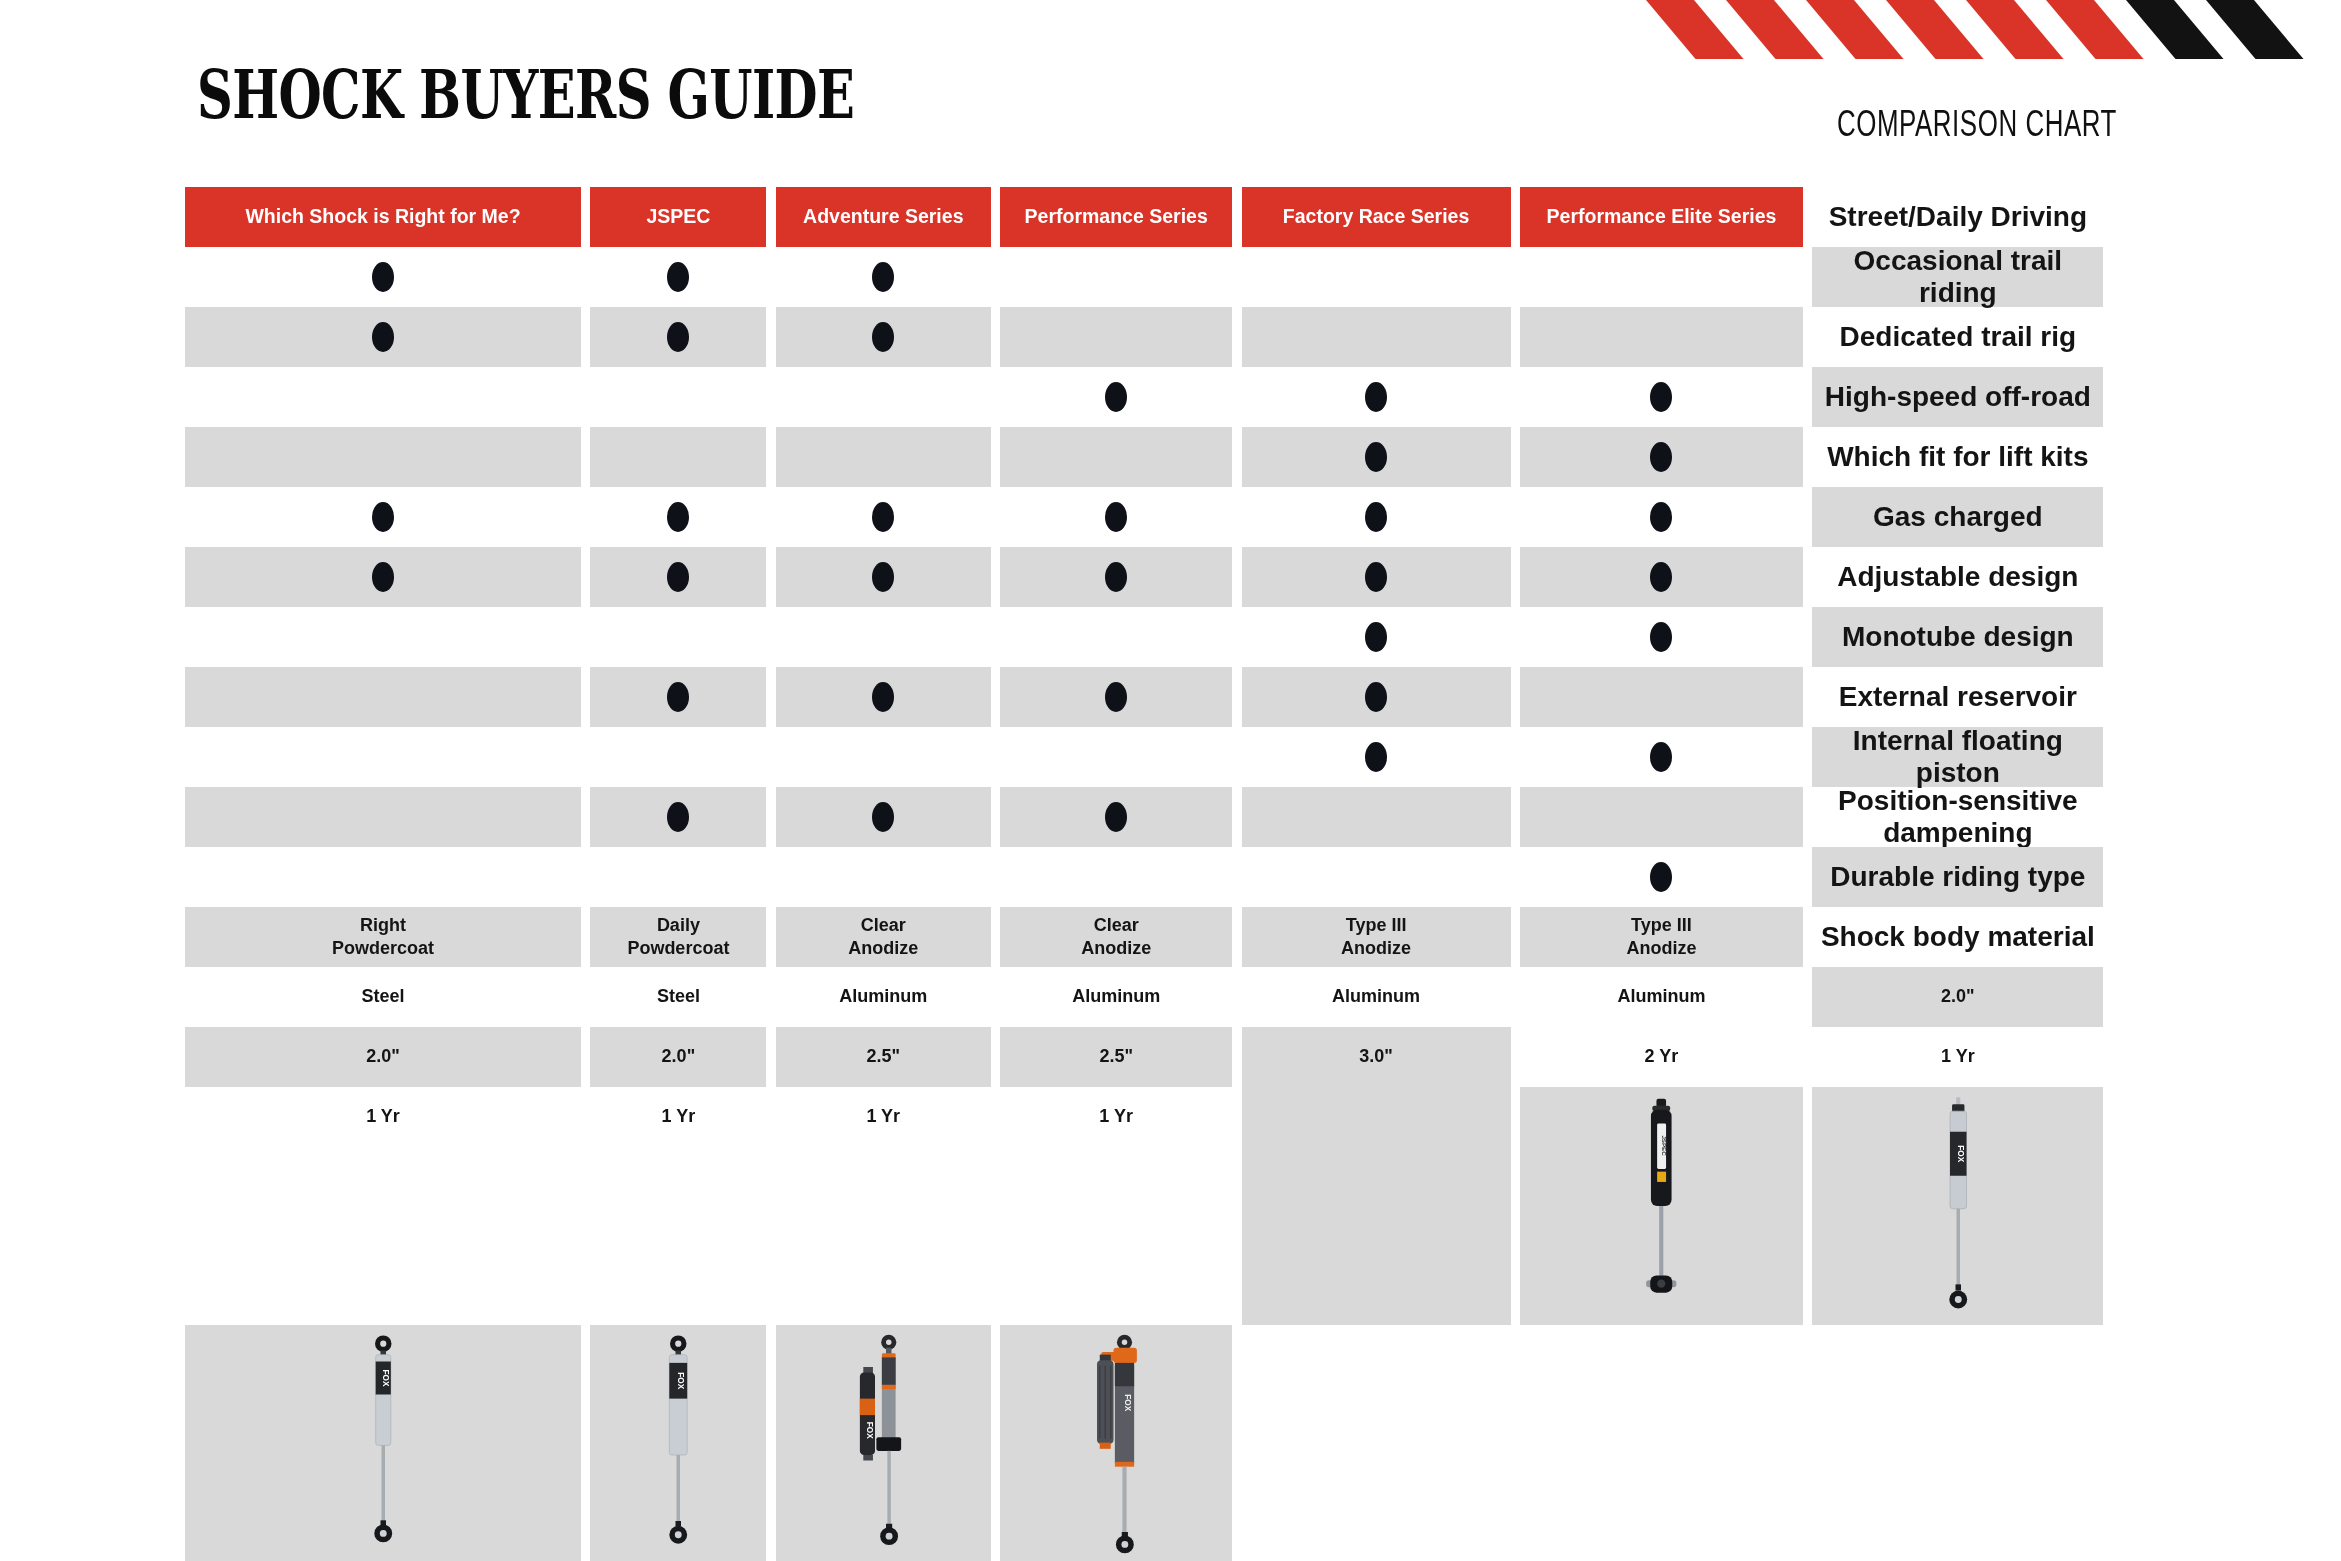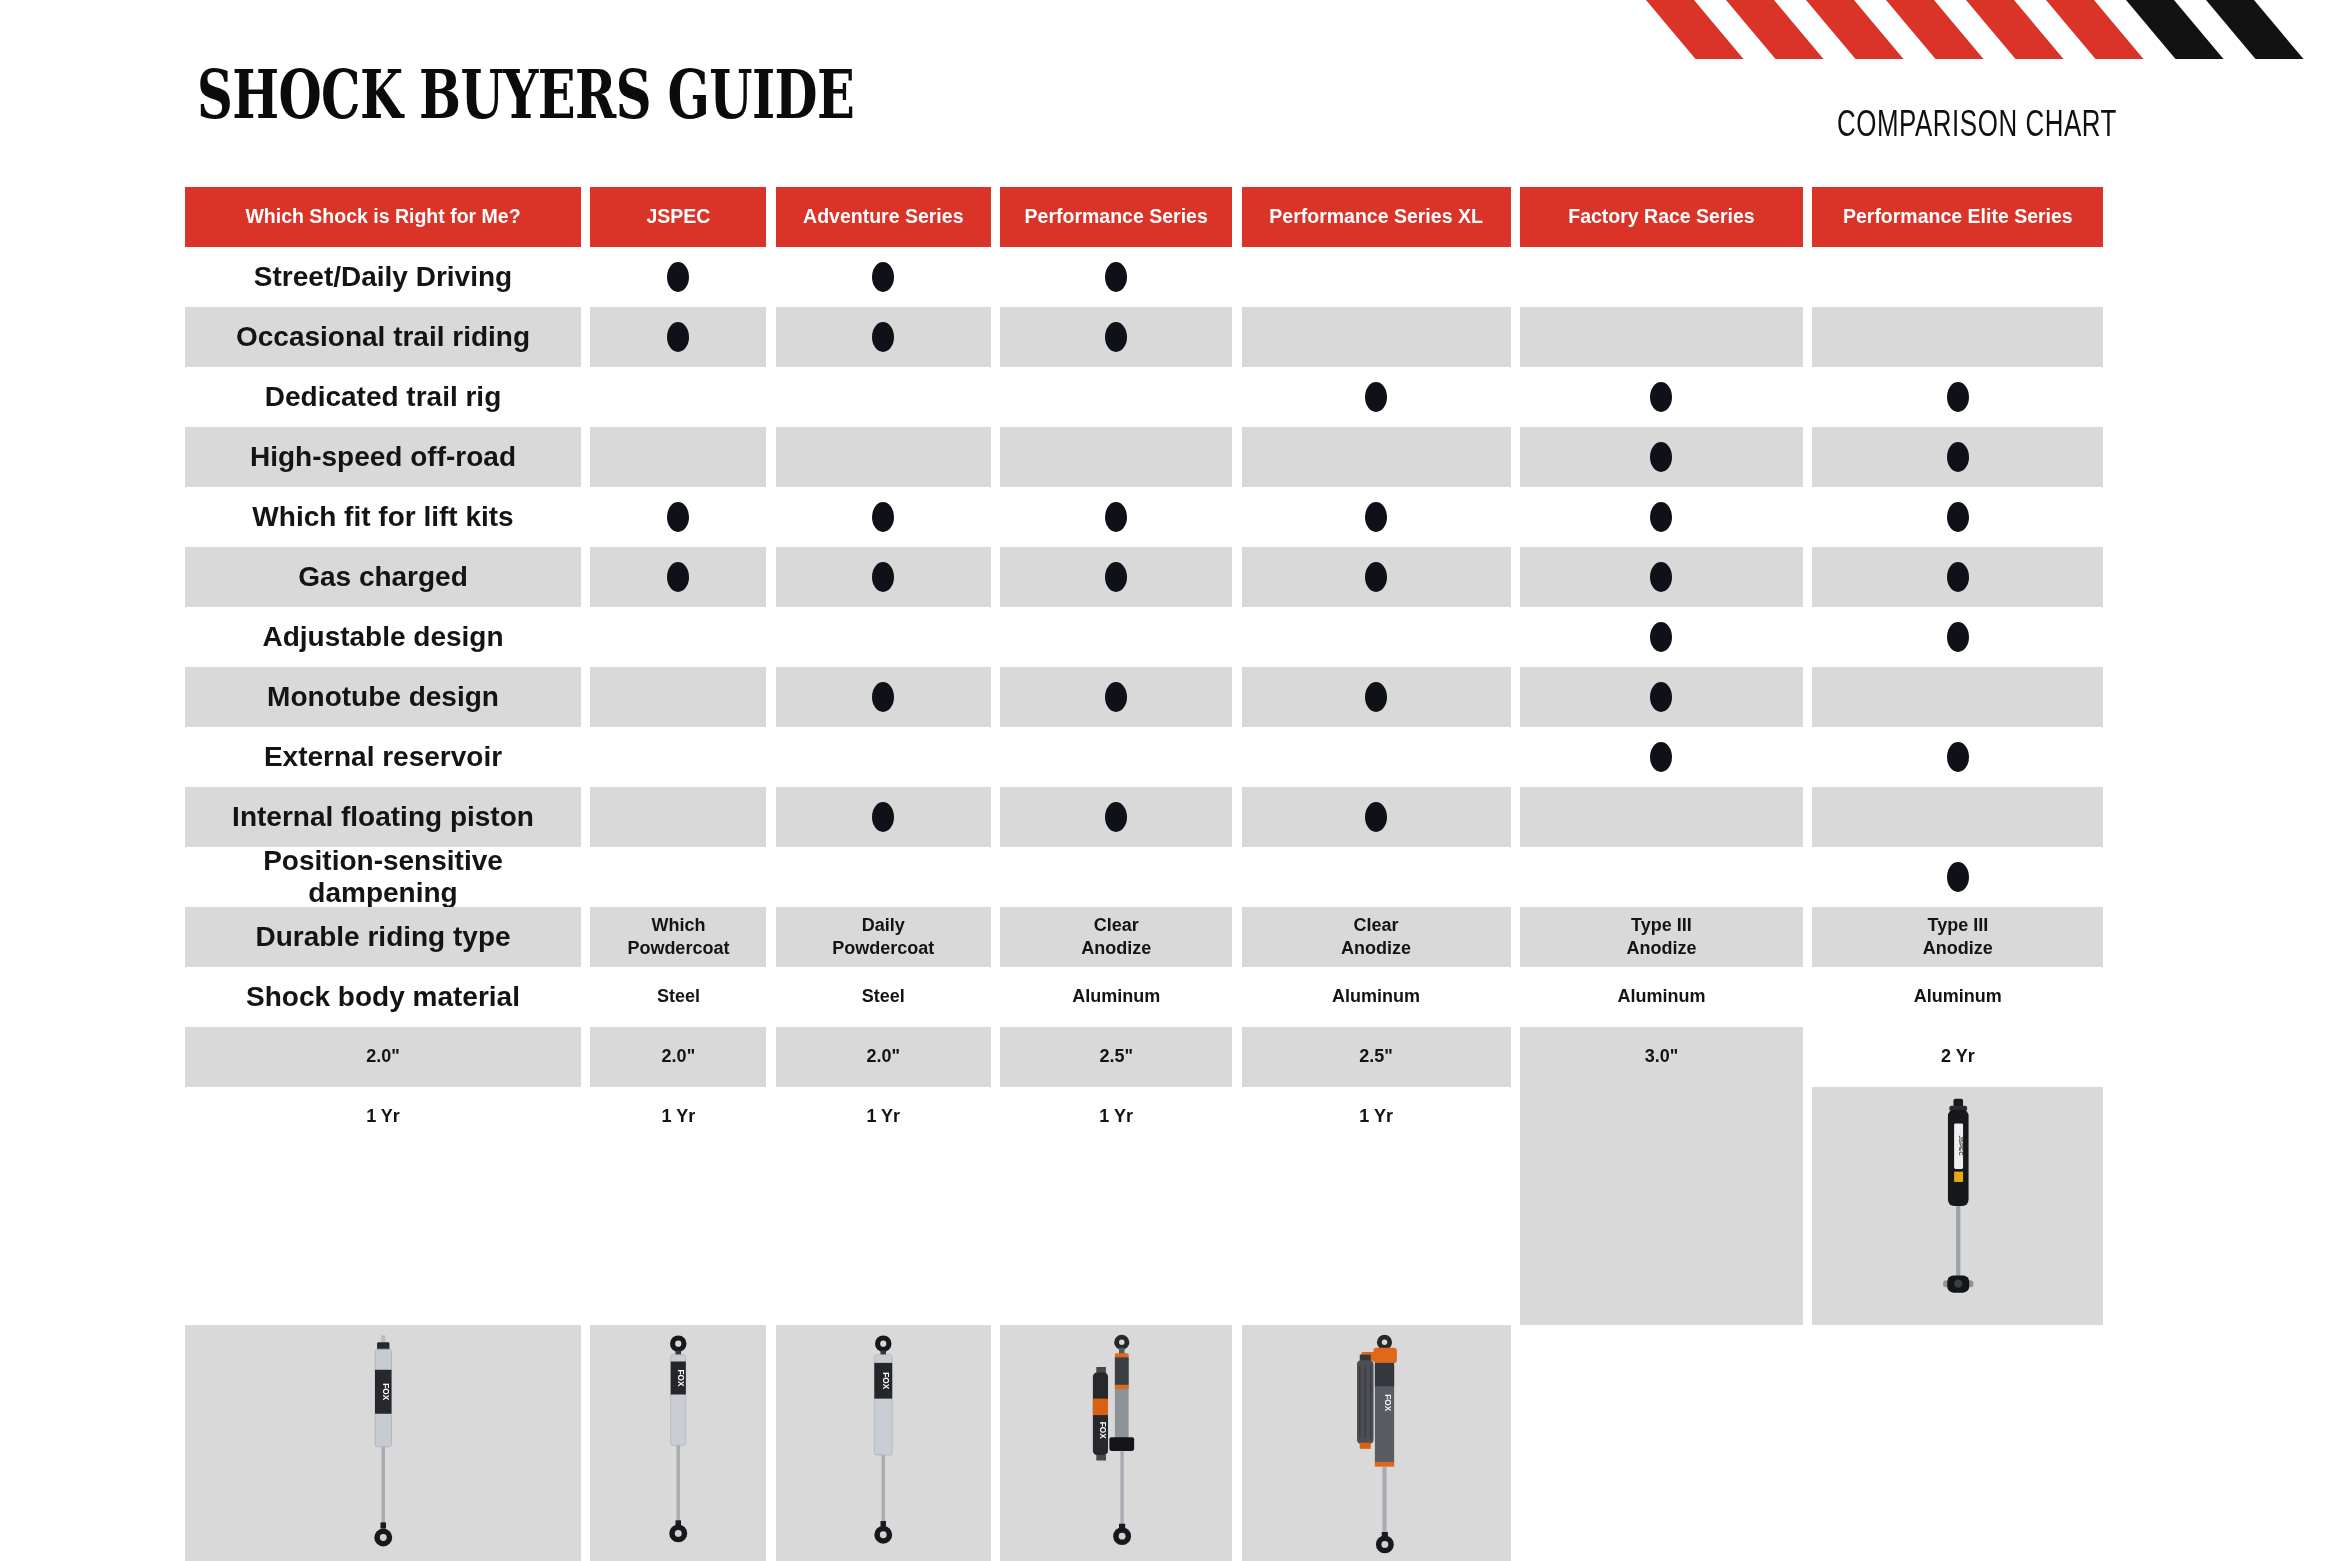--- a/index.html
+++ b/index.html
@@ -49,21 +49,20 @@
       <div class="stripe"></div>
       <div class="stripe black"></div>
       <div class="stripe black"></div>
     </div>
   <div class="subtitle">COMPARISON CHART</div>
   <div class="table" id="grid">
       <div class="cell hdr">Which Shock is Right for Me?</div>
       <div class="cell hdr">JSPEC</div>
       <div class="cell hdr">Adventure Series</div>
       <div class="cell hdr">Performance Series</div>
-      <div class="cell hdr">Performance Series XL</div>
       <div class="cell hdr">Factory Race Series</div>
       <div class="cell hdr">Performance Elite Series</div>
       <div class="cell label">Street/Daily Driving</div>
       <div class="cell">
         <span class="dot"></span>
       </div>
       <div class="cell">
         <span class="dot"></span>
       </div>
       <div class="cell">
@@ -201,21 +200,21 @@
       <div class="cell"></div>
       <div class="cell"></div>
       <div class="cell"></div>
       <div class="cell"></div>
       <div class="cell"></div>
       <div class="cell">
         <span class="dot"></span>
       </div>
       <div class="cell label shade">Durable riding type</div>
       <div class="cell val shade">
-        <div>Which</div>
+        <div>Right</div>
         <div>Powdercoat</div>
       </div>
       <div class="cell val shade">
         <div>Daily</div>
         <div>Powdercoat</div>
       </div>
       <div class="cell val shade">
         <div>Clear</div>
         <div>Anodize</div>
       </div>

